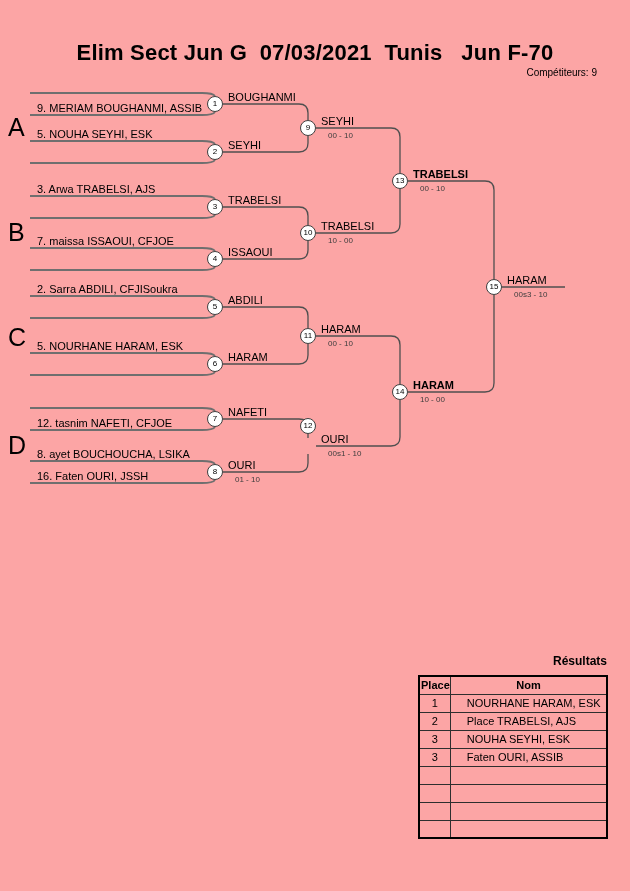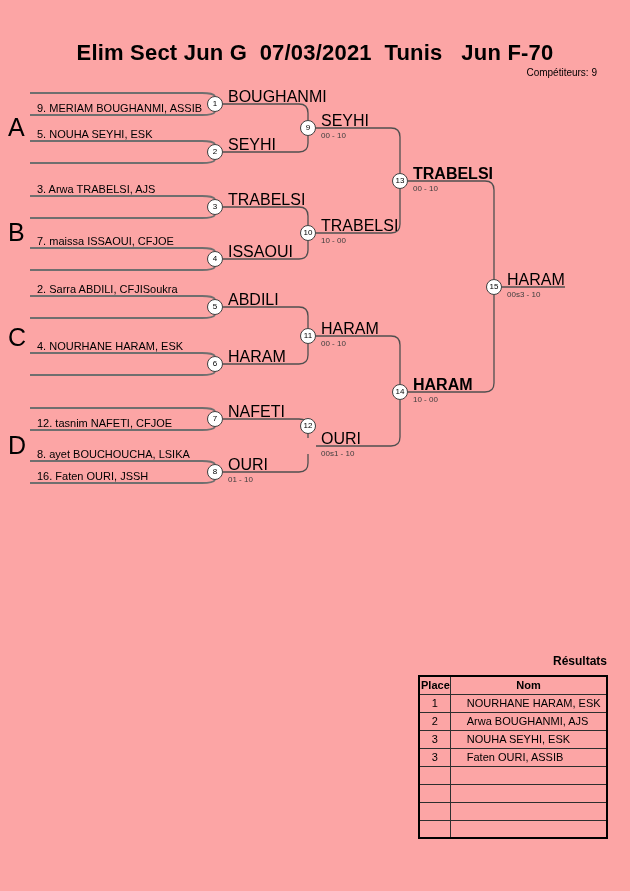--- a/index.html
+++ b/index.html
@@ -38,32 +38,33 @@
   }
   .pname {
     position: absolute;
     font-size: 11px;
     line-height: 14px;
     white-space: nowrap;
     color: #000;
   }
   .wname {
     position: absolute;
-    font-size: 16px;
+    font-size: 11px;
     line-height: 14px;
     white-space: nowrap;
     color: #000;
   }
   .wname.bold { font-weight: bold; }
   .score {
     position: absolute;
     font-size: 8px;
     line-height: 10px;
     white-space: nowrap;
     color: #3d3d3d;
+    margin-left: 7px;
   }
   .node {
     position: absolute;
     width: 16px; height: 16px;
     border: 1px solid #3f3f3f;
     border-radius: 50%;
     background: #fff;
     font-size: 8px;
     line-height: 14px;
     text-align: center;
@@ -147,21 +148,21 @@
   <div class="letter" style="top:112px">A</div>
   <div class="letter" style="top:217px">B</div>
   <div class="letter" style="top:322px">C</div>
   <div class="letter" style="top:430px">D</div>
 
   <div class="pname" style="left:37px;top:101px">9. MERIAM BOUGHANMI, ASSIB</div>
   <div class="pname" style="left:37px;top:127px">5. NOUHA SEYHI, ESK</div>
   <div class="pname" style="left:37px;top:182px">3. Arwa TRABELSI, AJS</div>
   <div class="pname" style="left:37px;top:234px">7. maissa ISSAOUI, CFJOE</div>
   <div class="pname" style="left:37px;top:282px">2. Sarra ABDILI, CFJISoukra</div>
-  <div class="pname" style="left:37px;top:339px">4. NOURHANE HARAM, ESK</div>
+  <div class="pname" style="left:37px;top:339px">5. NOURHANE HARAM, ESK</div>
   <div class="pname" style="left:37px;top:416px">12. tasnim NAFETI, CFJOE</div>
   <div class="pname" style="left:37px;top:447px">8. ayet BOUCHOUCHA, LSIKA</div>
   <div class="pname" style="left:37px;top:469px">16. Faten OURI, JSSH</div>
 
   <div class="wname" style="left:228px;top:90px">BOUGHANMI</div>
   <div class="wname" style="left:228px;top:138px">SEYHI</div>
   <div class="wname" style="left:228px;top:193px">TRABELSI</div>
   <div class="wname" style="left:228px;top:245px">ISSAOUI</div>
   <div class="wname" style="left:228px;top:293px">ABDILI</div>
   <div class="wname" style="left:228px;top:350px">HARAM</div>
@@ -206,21 +207,21 @@
         <tr>
       <th class="col-place">Place</th>
       <th class="col-nom">Nom</th>
     </tr>
     <tr>
       <td class="cell-place">1</td>
       <td class="cell-nom">NOURHANE HARAM, ESK</td>
     </tr>
     <tr>
       <td class="cell-place">2</td>
-      <td class="cell-nom">Arwa BOUGHANMI, AJS</td>
+      <td class="cell-nom">Place TRABELSI, AJS</td>
     </tr>
     <tr>
       <td class="cell-place">3</td>
       <td class="cell-nom">NOUHA SEYHI, ESK</td>
     </tr>
     <tr>
       <td class="cell-place">3</td>
       <td class="cell-nom">Faten OURI, ASSIB</td>
     </tr>
     <tr>

